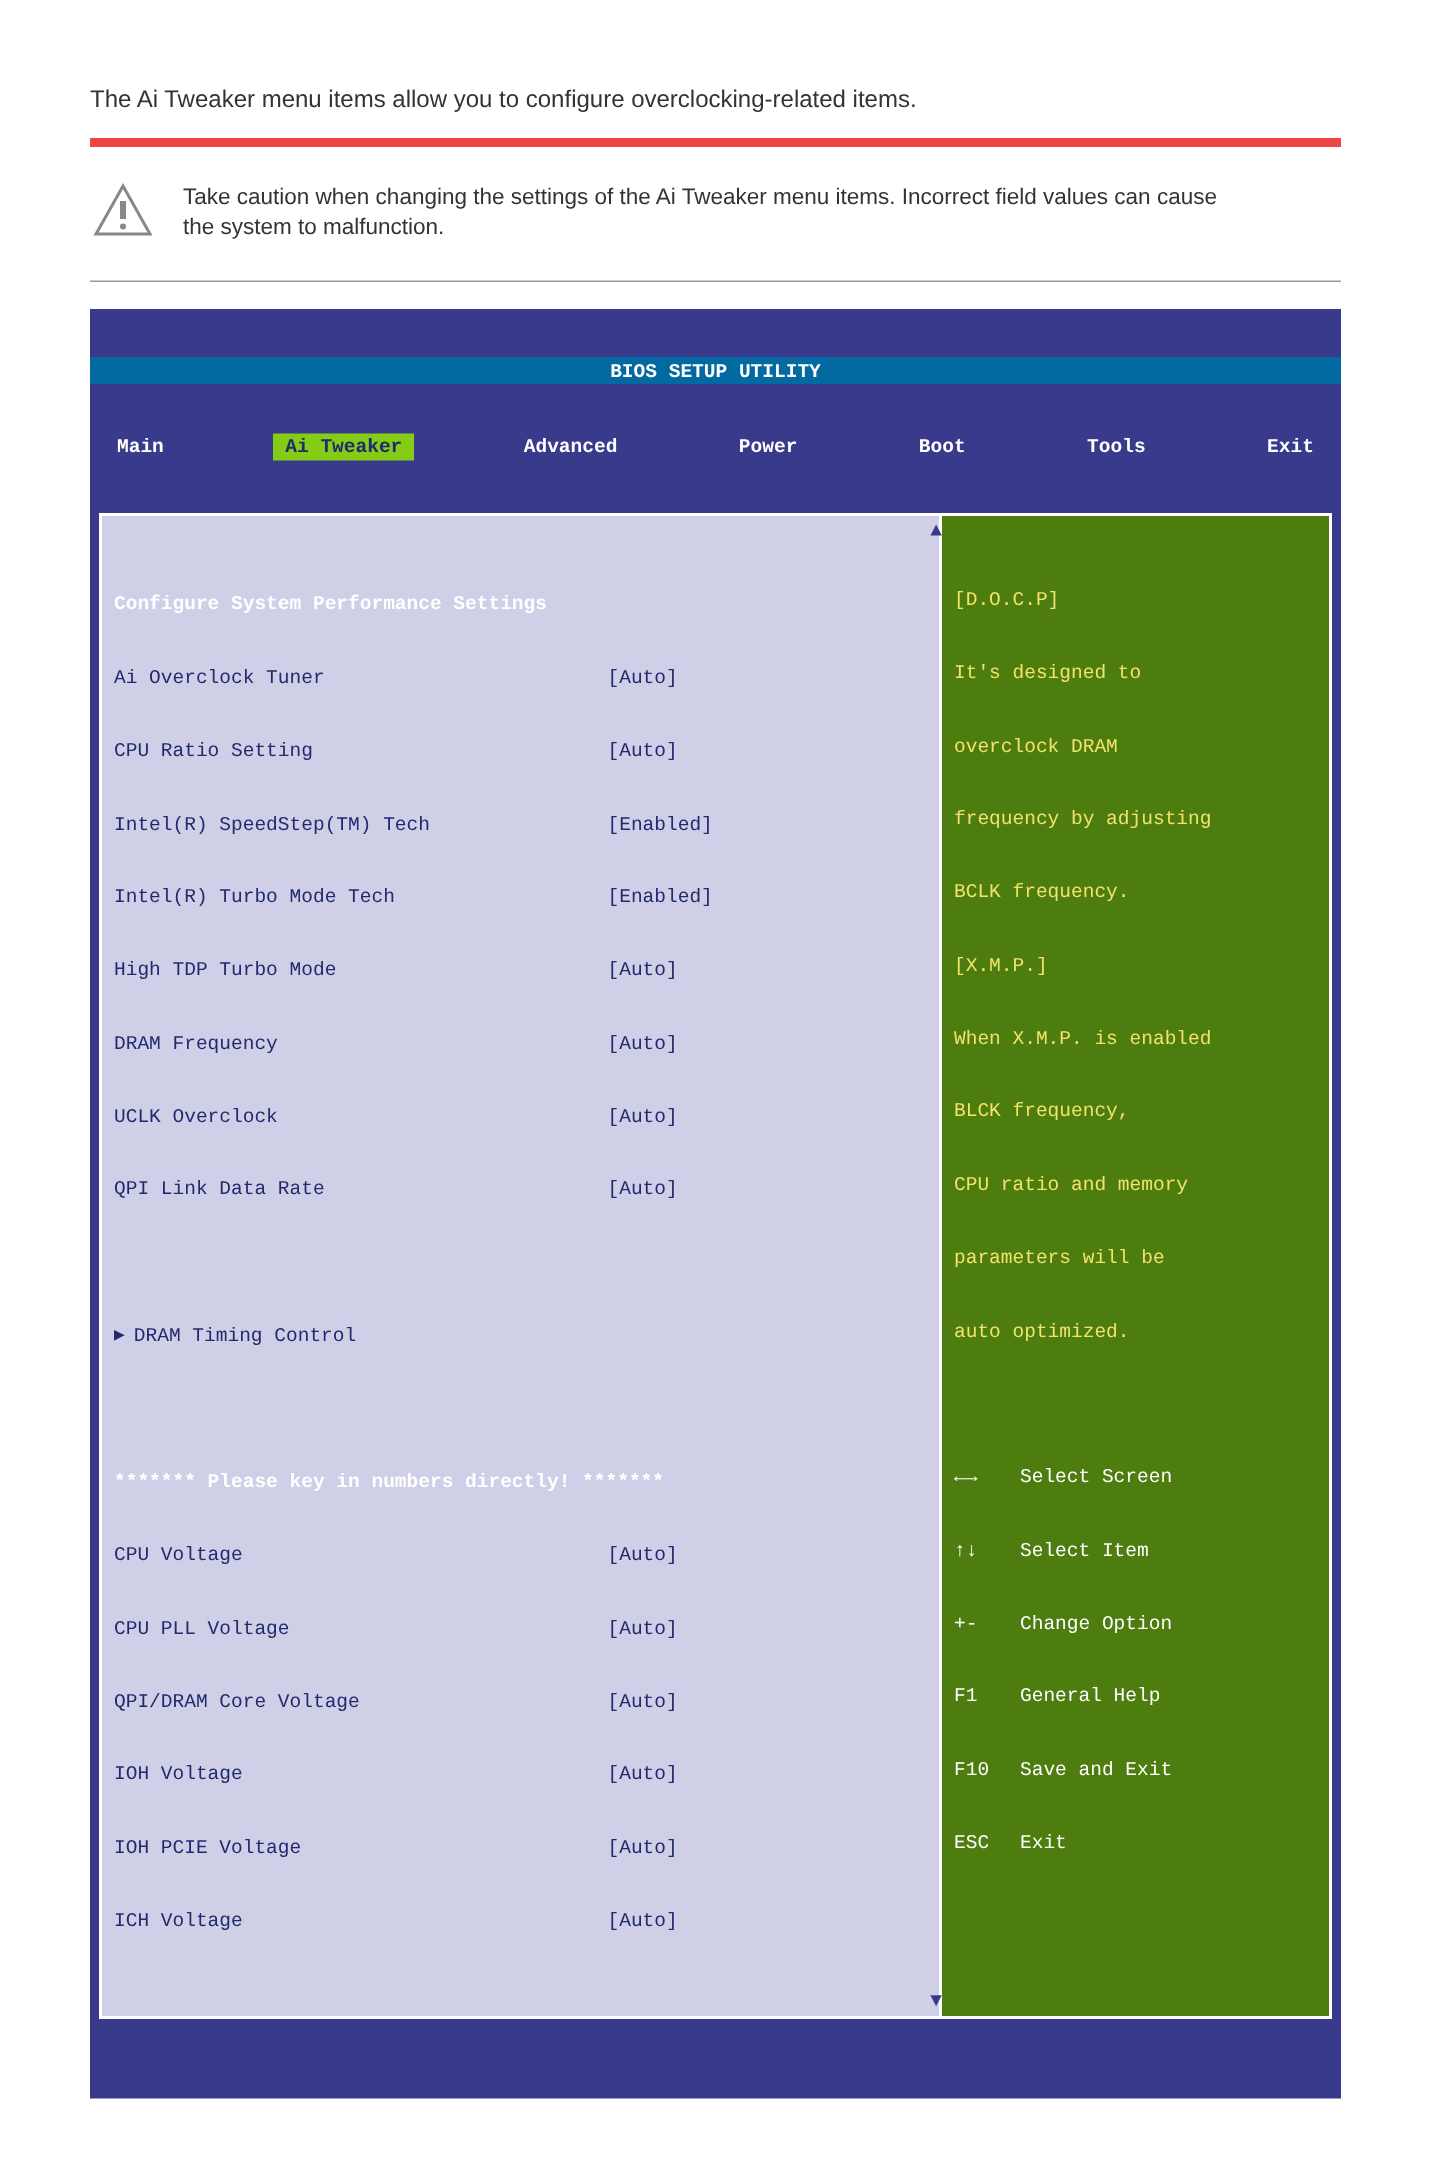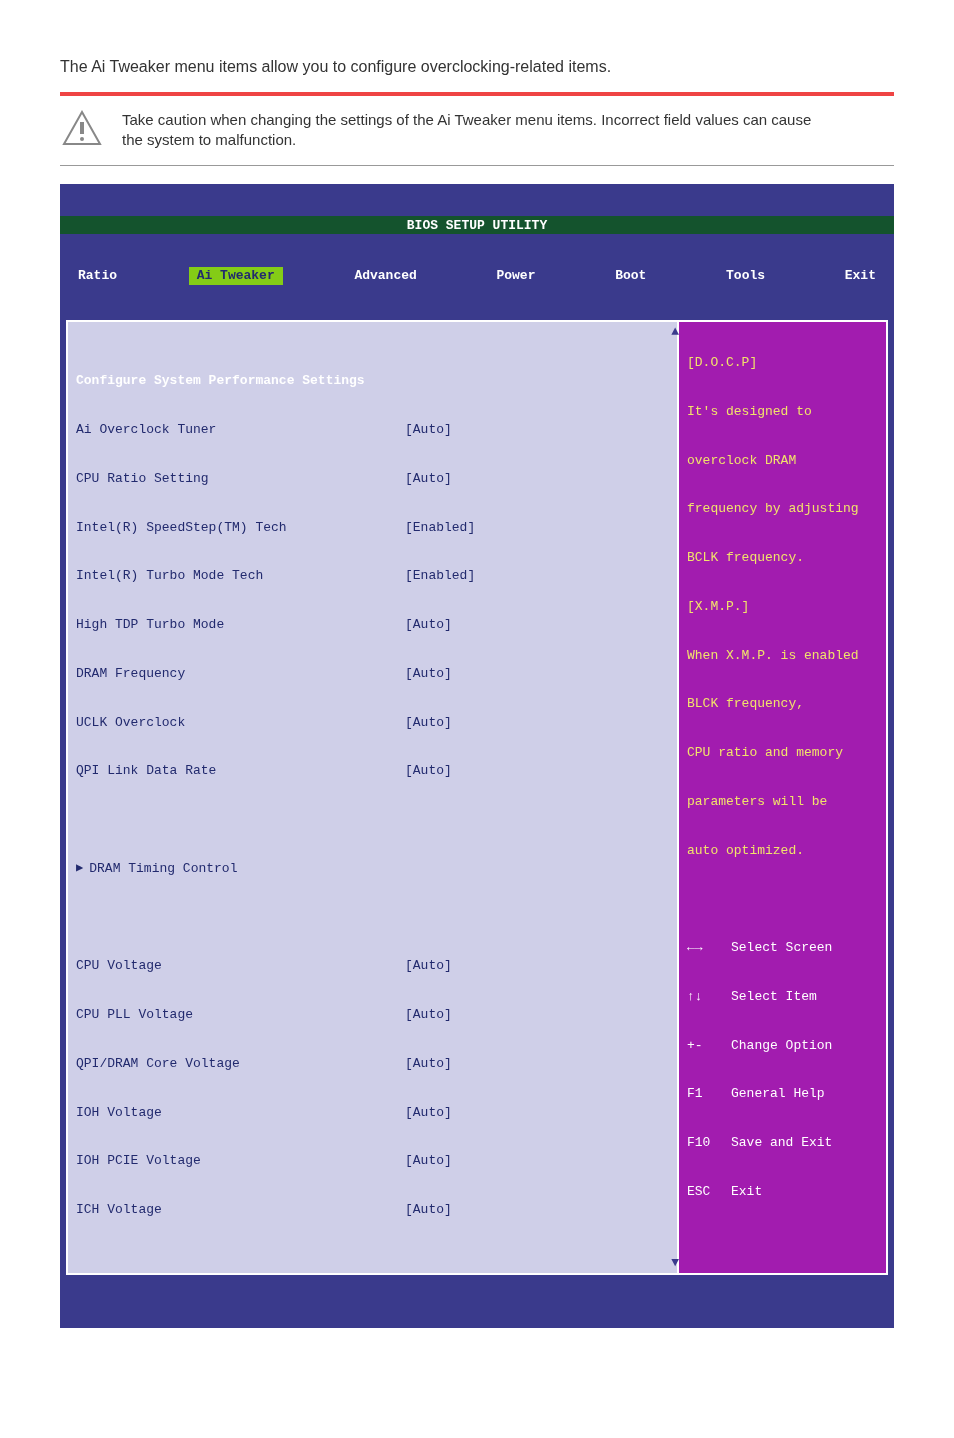--- a/index.html
+++ b/index.html
@@ -22,23 +22,23 @@
     }
     .intro {
       font-size: 16px;
       margin: 8px 0 16px 0;
       color: #333;
     }
     .note-block {
       display: flex;
       align-items: flex-start;
       gap: 18px;
-      border-top: 4px solid #ef4444;
+      border-top: 6px solid #ef4444;
       border-bottom: 1px solid #999;
-      padding: 14px 0;
+      padding: 24px 0;
       margin: 4px 0 6px 0;
     }
     .note-icon {
       width: 44px;
       flex-shrink: 0;
       display: flex;
       justify-content: center;
       align-items: center;
     }
     .note-text {
@@ -51,21 +51,21 @@
       background: #3a3a8c;
       color: #f2e36b;
       font-family: "Courier New", Courier, monospace;
       font-size: 13px;
       line-height: 1.25;
       margin: 18px 0 14px 0;
       padding: 0 0 4px 0;
       white-space: pre;
     }
     .bios-title {
-      background: #14532d;
+      background: #0369a1;
       color: #fff;
       font-weight: 700;
       text-align: center;
       padding: 2px 0 0 0;
     }
     .bios-menu {
       display: flex;
       color: #fff;
       font-weight: 700;
       padding: 0 10px 2px 10px;
@@ -85,26 +85,26 @@
     }
     .bios-left {
       flex: 1 1 auto;
       background: #cfcfe8;
       color: #222a6e;
       border: 2px solid #fff;
       padding: 3px 8px 6px 8px;
       position: relative;
     }
     .bios-right {
-      width: 209px;
-      background: #a21caf;
+      width: 260px;
+      background: #4d7c0f;
       color: #fff;
       border: 2px solid #fff;
       border-left: none;
-      padding: 1px 8px 6px 8px;
+      padding: 16px 8px 6px 8px;
     }
     .bios-left .heading {
       color: #fff;
       font-weight: 700;
     }
     .bios-row { display: flex; gap: 39px; }
     .bios-row .lbl { width: 290px; }
     .dram-row { display: flex; align-items: center; }
     .tri { color: #222a6e; font-size: 12px; margin-right: 6px; }
     .help-y { color: #f2e36b; }
@@ -131,21 +131,21 @@
         <circle cx="20" cy="29" r="2" fill="#888"></circle>
       </svg>
     </div>
     <div class="note-text">Take caution when changing the settings of the Ai Tweaker menu items. Incorrect field values can cause the system to malfunction.</div>
   </div>
 
 
   <div class="bios">
     <div class="bios-title">BIOS SETUP UTILITY</div>
     <div class="bios-menu">
-      <span>Ratio</span>
+      <span>Main</span>
       <span class="active">Ai Tweaker</span>
       <span>Advanced</span>
       <span>Power</span>
       <span>Boot</span>
       <span>Tools</span>
       <span>Exit</span>
     </div>
     <div class="bios-body">
       <div class="bios-left">
         <span class="scroll-arrow" style="top:2px;">▲</span>
@@ -154,20 +154,21 @@
         <div class="bios-row"><span class="lbl">CPU Ratio Setting</span><span>[Auto]</span></div>
         <div class="bios-row"><span class="lbl">Intel(R) SpeedStep(TM) Tech</span><span>[Enabled]</span></div>
         <div class="bios-row"><span class="lbl">Intel(R) Turbo Mode Tech</span><span>[Enabled]</span></div>
         <div class="bios-row"><span class="lbl">High TDP Turbo Mode</span><span>[Auto]</span></div>
         <div class="bios-row"><span class="lbl">DRAM Frequency</span><span>[Auto]</span></div>
         <div class="bios-row"><span class="lbl">UCLK Overclock</span><span>[Auto]</span></div>
         <div class="bios-row"><span class="lbl">QPI Link Data Rate</span><span>[Auto]</span></div>
         <div>&nbsp;</div>
         <div class="dram-row"><span class="tri">▶</span><span>DRAM Timing Control</span></div>
         <div>&nbsp;</div>
+        <div class="heading">******* Please key in numbers directly! *******</div>
         <div class="bios-row"><span class="lbl">CPU Voltage</span><span>[Auto]</span></div>
         <div class="bios-row"><span class="lbl">CPU PLL Voltage</span><span>[Auto]</span></div>
         <div class="bios-row"><span class="lbl">QPI/DRAM Core Voltage</span><span>[Auto]</span></div>
         <div class="bios-row"><span class="lbl">IOH Voltage</span><span>[Auto]</span></div>
         <div class="bios-row"><span class="lbl">IOH PCIE Voltage</span><span>[Auto]</span></div>
         <div class="bios-row"><span class="lbl">ICH Voltage</span><span>[Auto]</span></div>
         <span class="scroll-arrow" style="bottom:2px;">▼</span>
       </div>
       <div class="bios-right">
         <div class="help-y">[D.O.C.P]</div>

